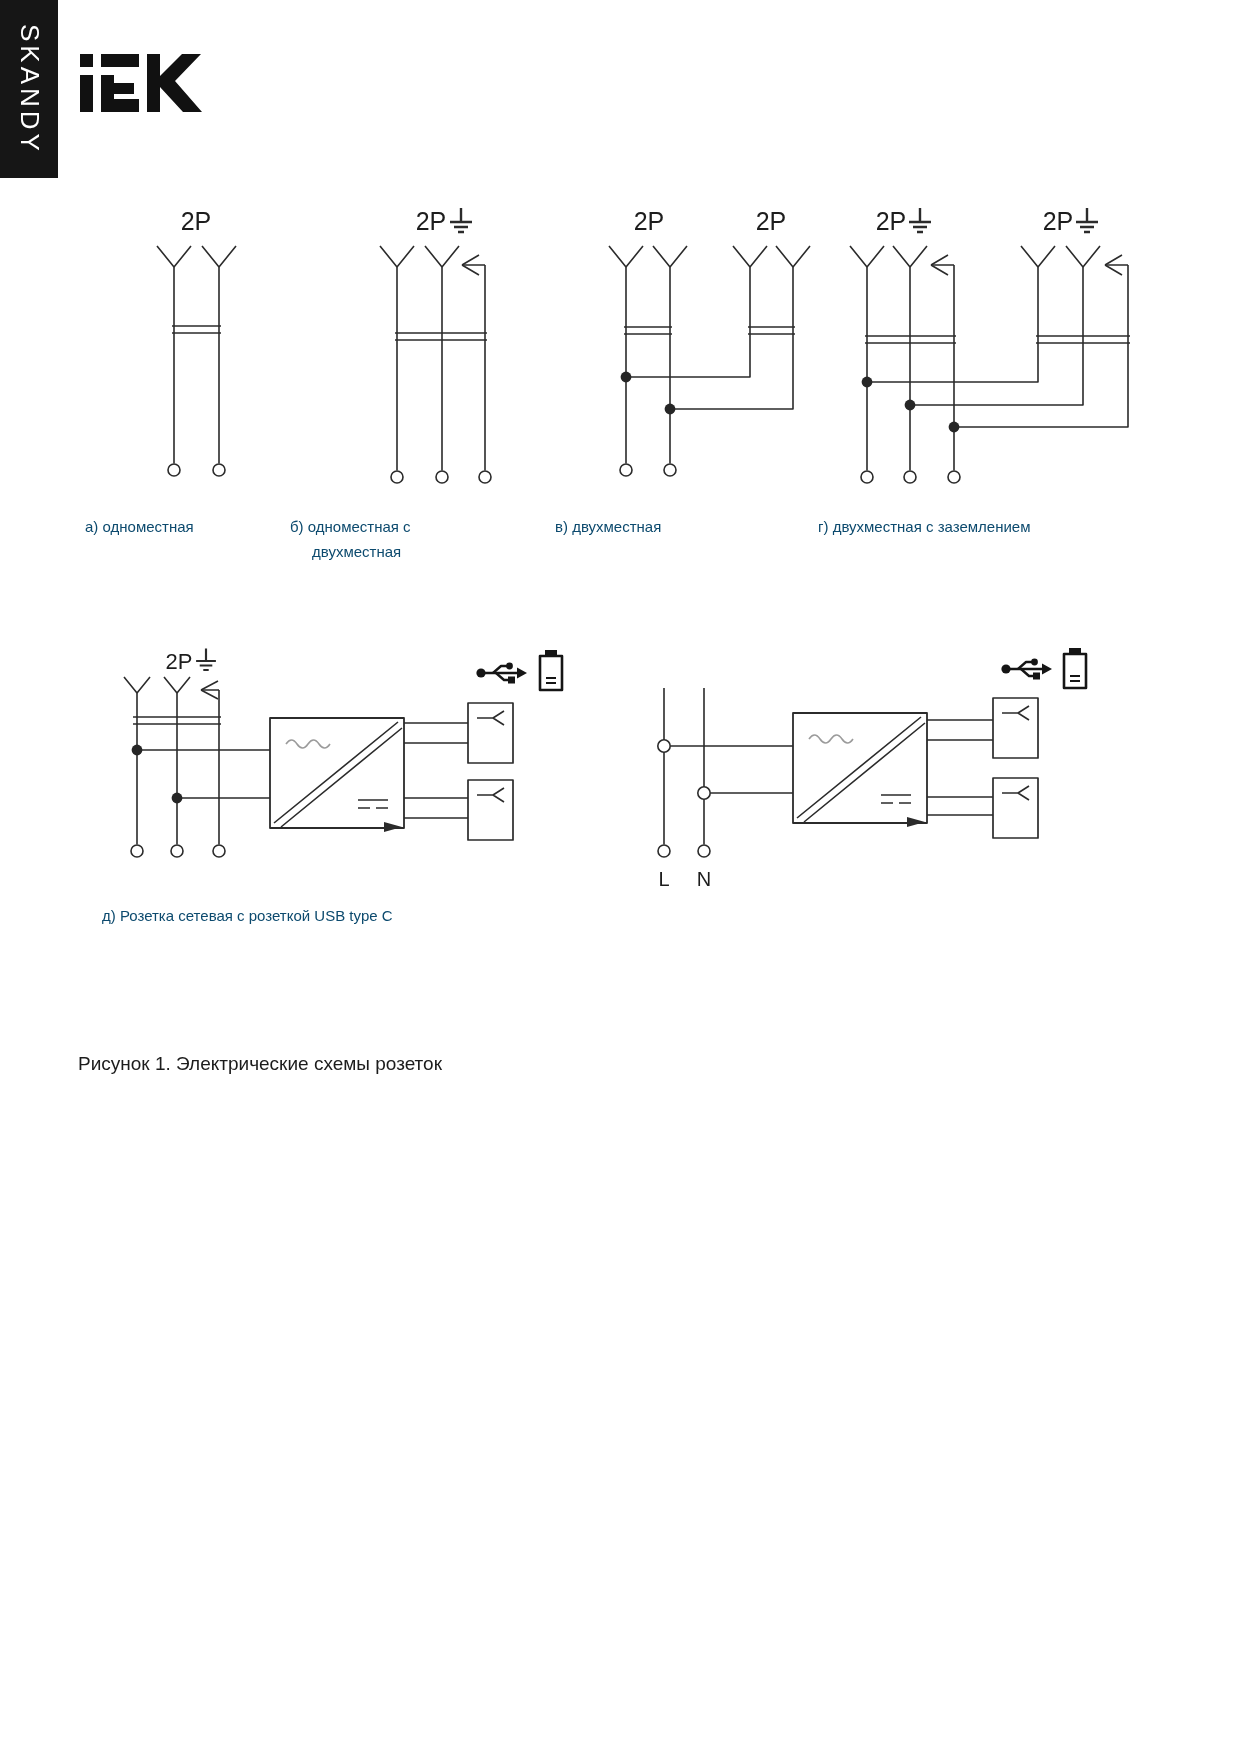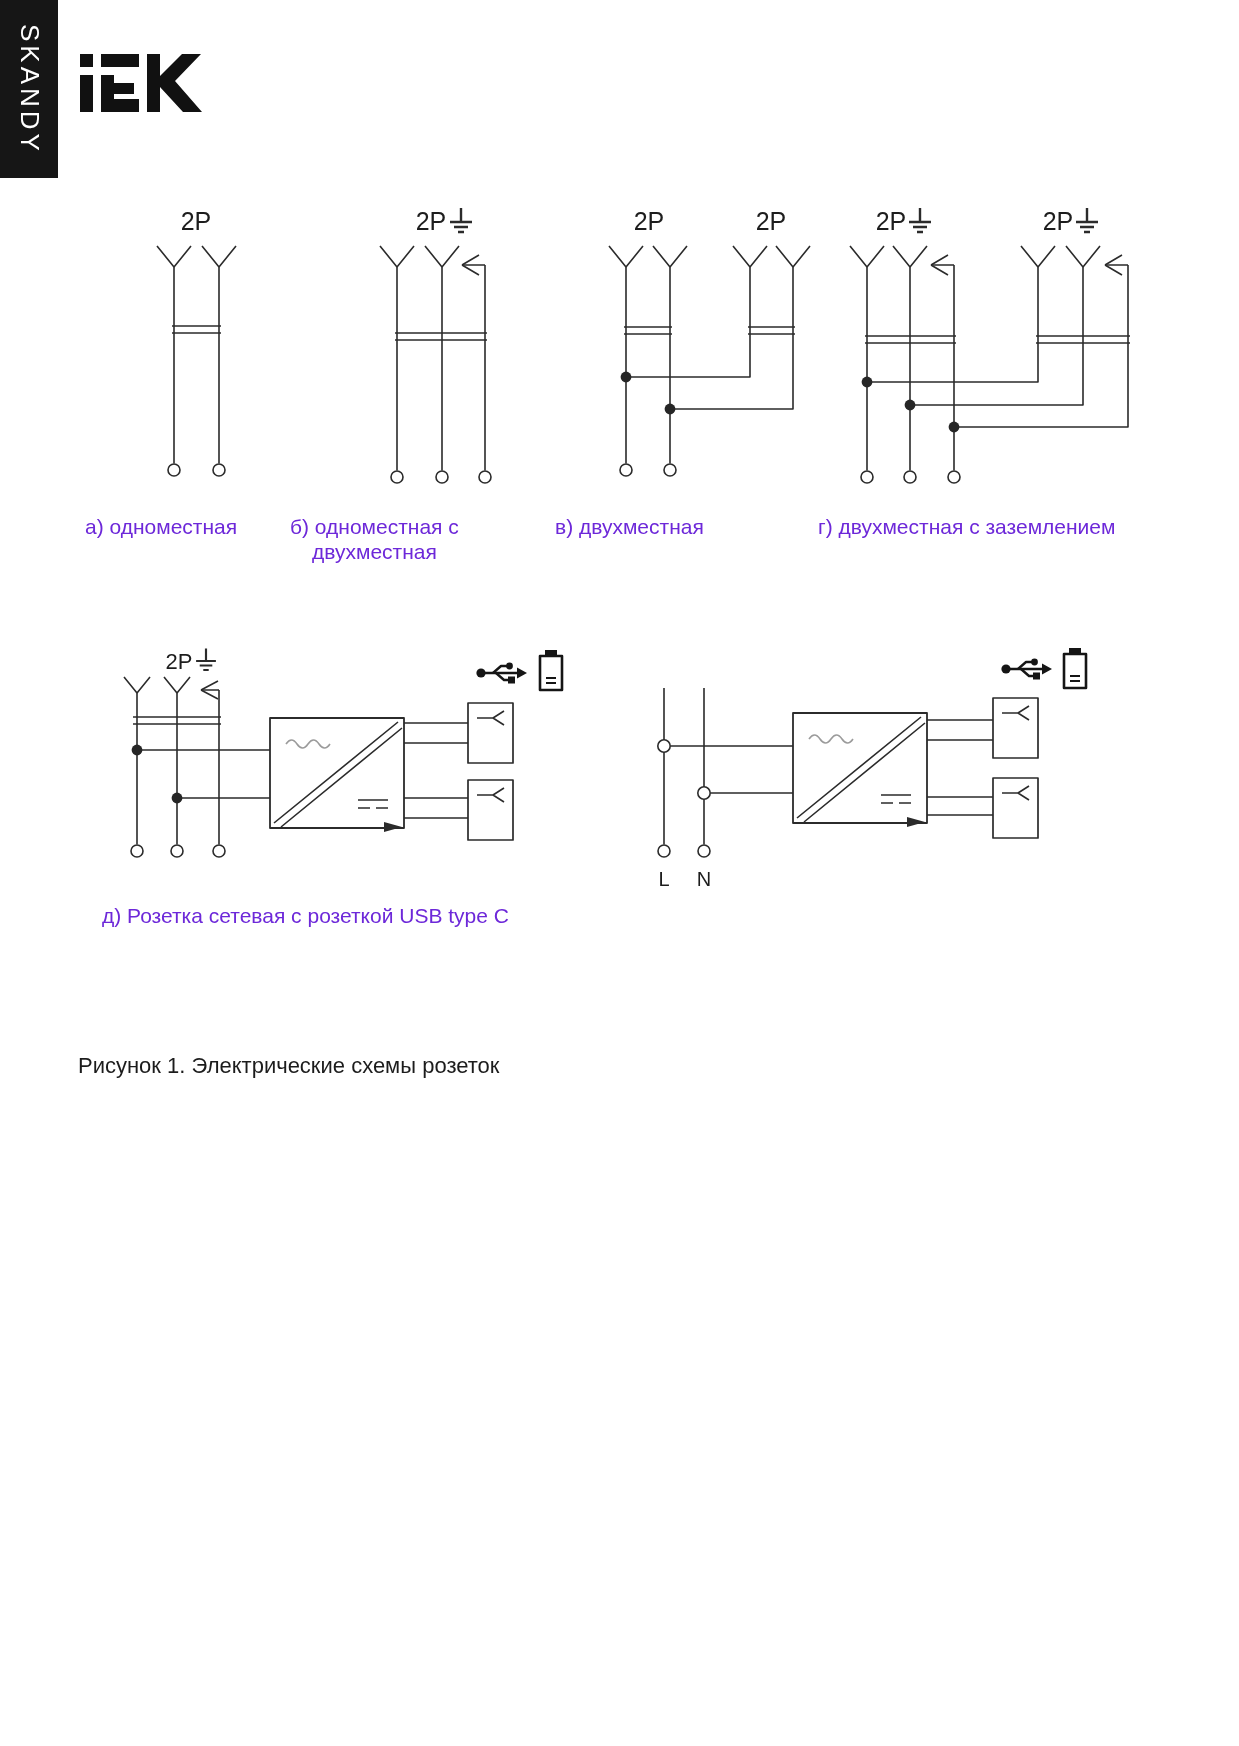--- a/index.html
+++ b/index.html
@@ -10,22 +10,22 @@
           display:flex;align-items:center;justify-content:center}
   .banner span{writing-mode:vertical-rl;text-orientation:mixed;color:#fff;
                font-size:26px;letter-spacing:4px}
   .logo{position:absolute;left:80px;top:54px}
   .canvas{position:absolute;left:0;top:0}
   .ckt{stroke:#2b2b2b;stroke-width:1.6;fill:none;stroke-linejoin:round}
   .ckt text{stroke:none;fill:#1d1d1d}
   .lbl2p{font-size:25px}
   .lbl2ps{font-size:22px}
   .lnlbl{font-size:20px}
-  .caption{position:absolute;font-size:21px;line-height:25px;white-space:nowrap;color:#6d28d9}
-  .figcaption{position:absolute;left:78px;top:1053px;font-size:22px;color:#1c1c1c;white-space:nowrap}
+  .caption{position:absolute;font-size:15px;line-height:25px;white-space:nowrap;color:#0c4a6e}
+  .figcaption{position:absolute;left:78px;top:1053px;font-size:19px;color:#1c1c1c;white-space:nowrap}
 </style>
 </head>
 <body>
 
 <div id="page">
 
   <div class="banner">
     <span>SKANDY</span>
   </div>
 

